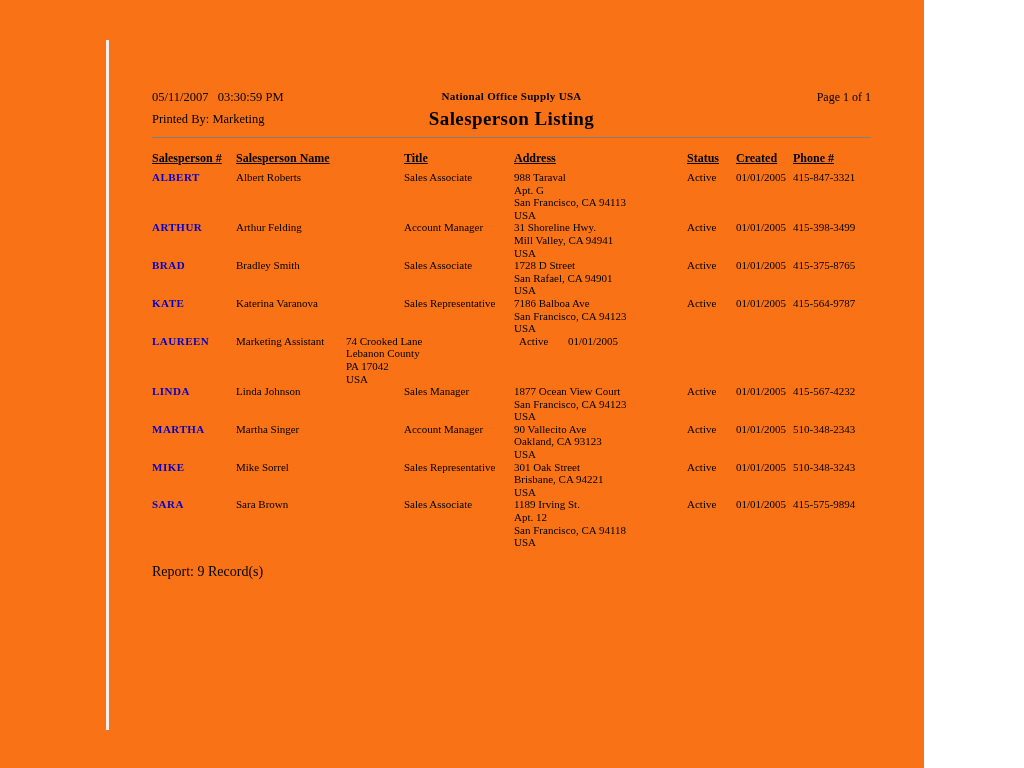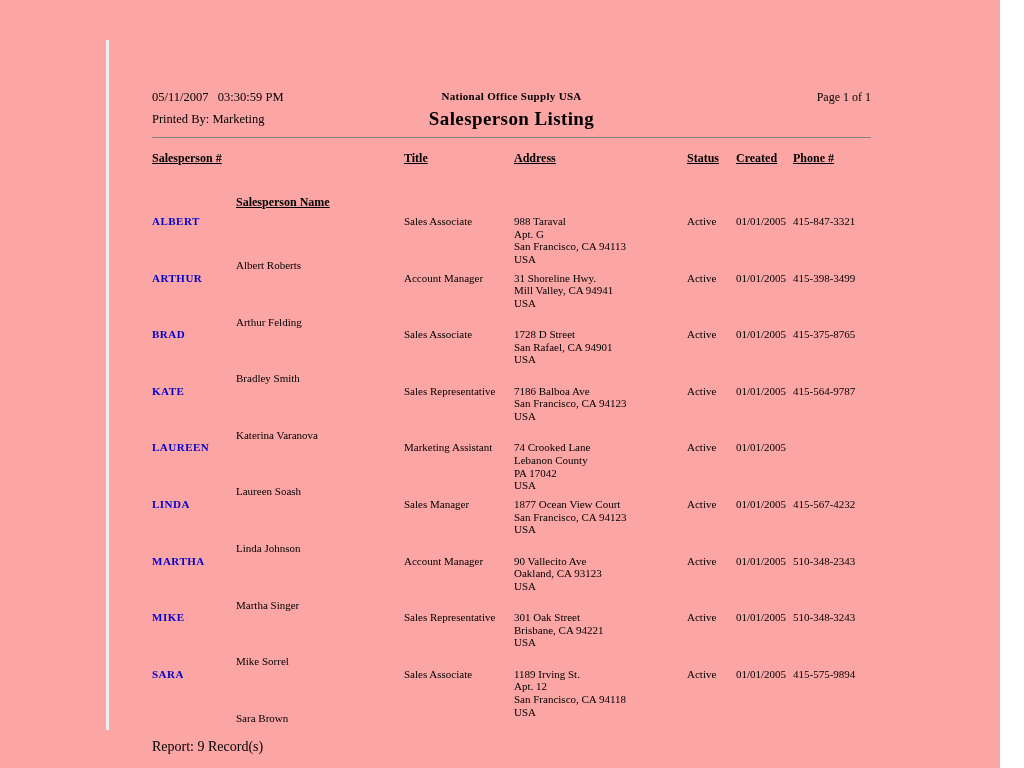--- a/index.html
+++ b/index.html
@@ -1,19 +1,19 @@
 <!DOCTYPE html>
 <html><head>
 <meta charset="utf-8">
 <style>
   * { margin: 0; padding: 0; box-sizing: border-box; }
   html, body { width: 1024px; height: 768px; background: #ffffff; overflow: hidden; }
   body { font-family: "Liberation Serif", "DejaVu Serif", serif; color: #000000; }
 
-  .canvas { position: relative; width: 1000px; height: 768px; background: #fca5a5; }
+  .canvas { position: relative; width: 924px; height: 768px; background: #f97316; }
 
   .page-edge {
     position: absolute; left: 106px; top: 40px; width: 3px; height: 690px;
     background: #f0f0f0;
   }
 
   .content { position: absolute; left: 152px; top: 90px; width: 719px; }
 
   .report-header { position: relative; height: 47px; }
   .header-left { position: absolute; left: 0; top: 0; }
@@ -28,21 +28,21 @@
 
   .table { margin-top: 13px; }
   .thead { display: flex; margin-bottom: 5px; }
   .thead .hc {
     font-size: 12px; font-weight: bold; text-decoration: underline; white-space: nowrap;
   }
   .trow { display: flex; }
   .c { font-size: 11px; line-height: 12.6px; white-space: nowrap; overflow: visible; }
 
   .c1 { width: 84px; }
-  .c2 { width: 168px; margin-top: 44px; }
+  .c2 { width: 168px; }
   .c3 { width: 110px; }
   .c4 { width: 173px; }
   .c5 { width: 49px; }
   .c6 { width: 57px; }
   .c7 { width: 78px; }
 
   .id-cell { color: #0000CC; font-weight: bold; letter-spacing: 0.5px; cursor: pointer; }
 
   .report-footer { margin-top: 15px; font-size: 14px; }
 </style>
@@ -131,21 +131,20 @@
               <div>San Francisco, CA 94123</div>
               <div>USA</div>
             </div>
     <div class="c c5">Active</div>
     <div class="c c6">01/01/2005</div>
     <div class="c c7">415-564-9787</div>
   </div>
 
   <div class="trow">
     <div class="c c1 id-cell">LAUREEN</div>
-    <div class="c c2">Laureen Soash</div>
     <div class="c c3">Marketing Assistant</div>
     <div class="c c4">
               <div>74 Crooked Lane</div>
               <div>Lebanon County</div>
               <div>PA 17042</div>
               <div>USA</div>
             </div>
     <div class="c c5">Active</div>
     <div class="c c6">01/01/2005</div>
     <div class="c c7"></div>

